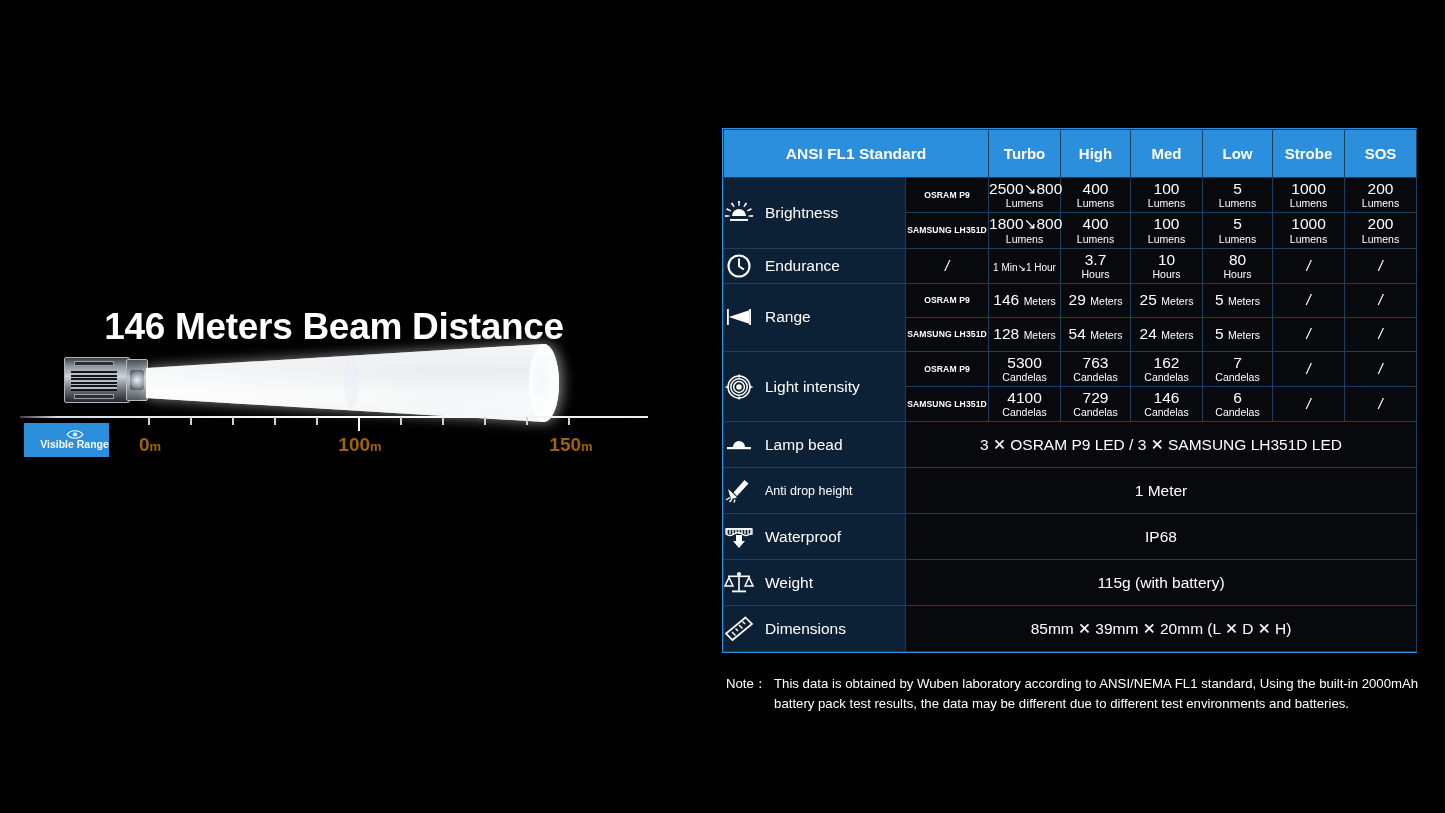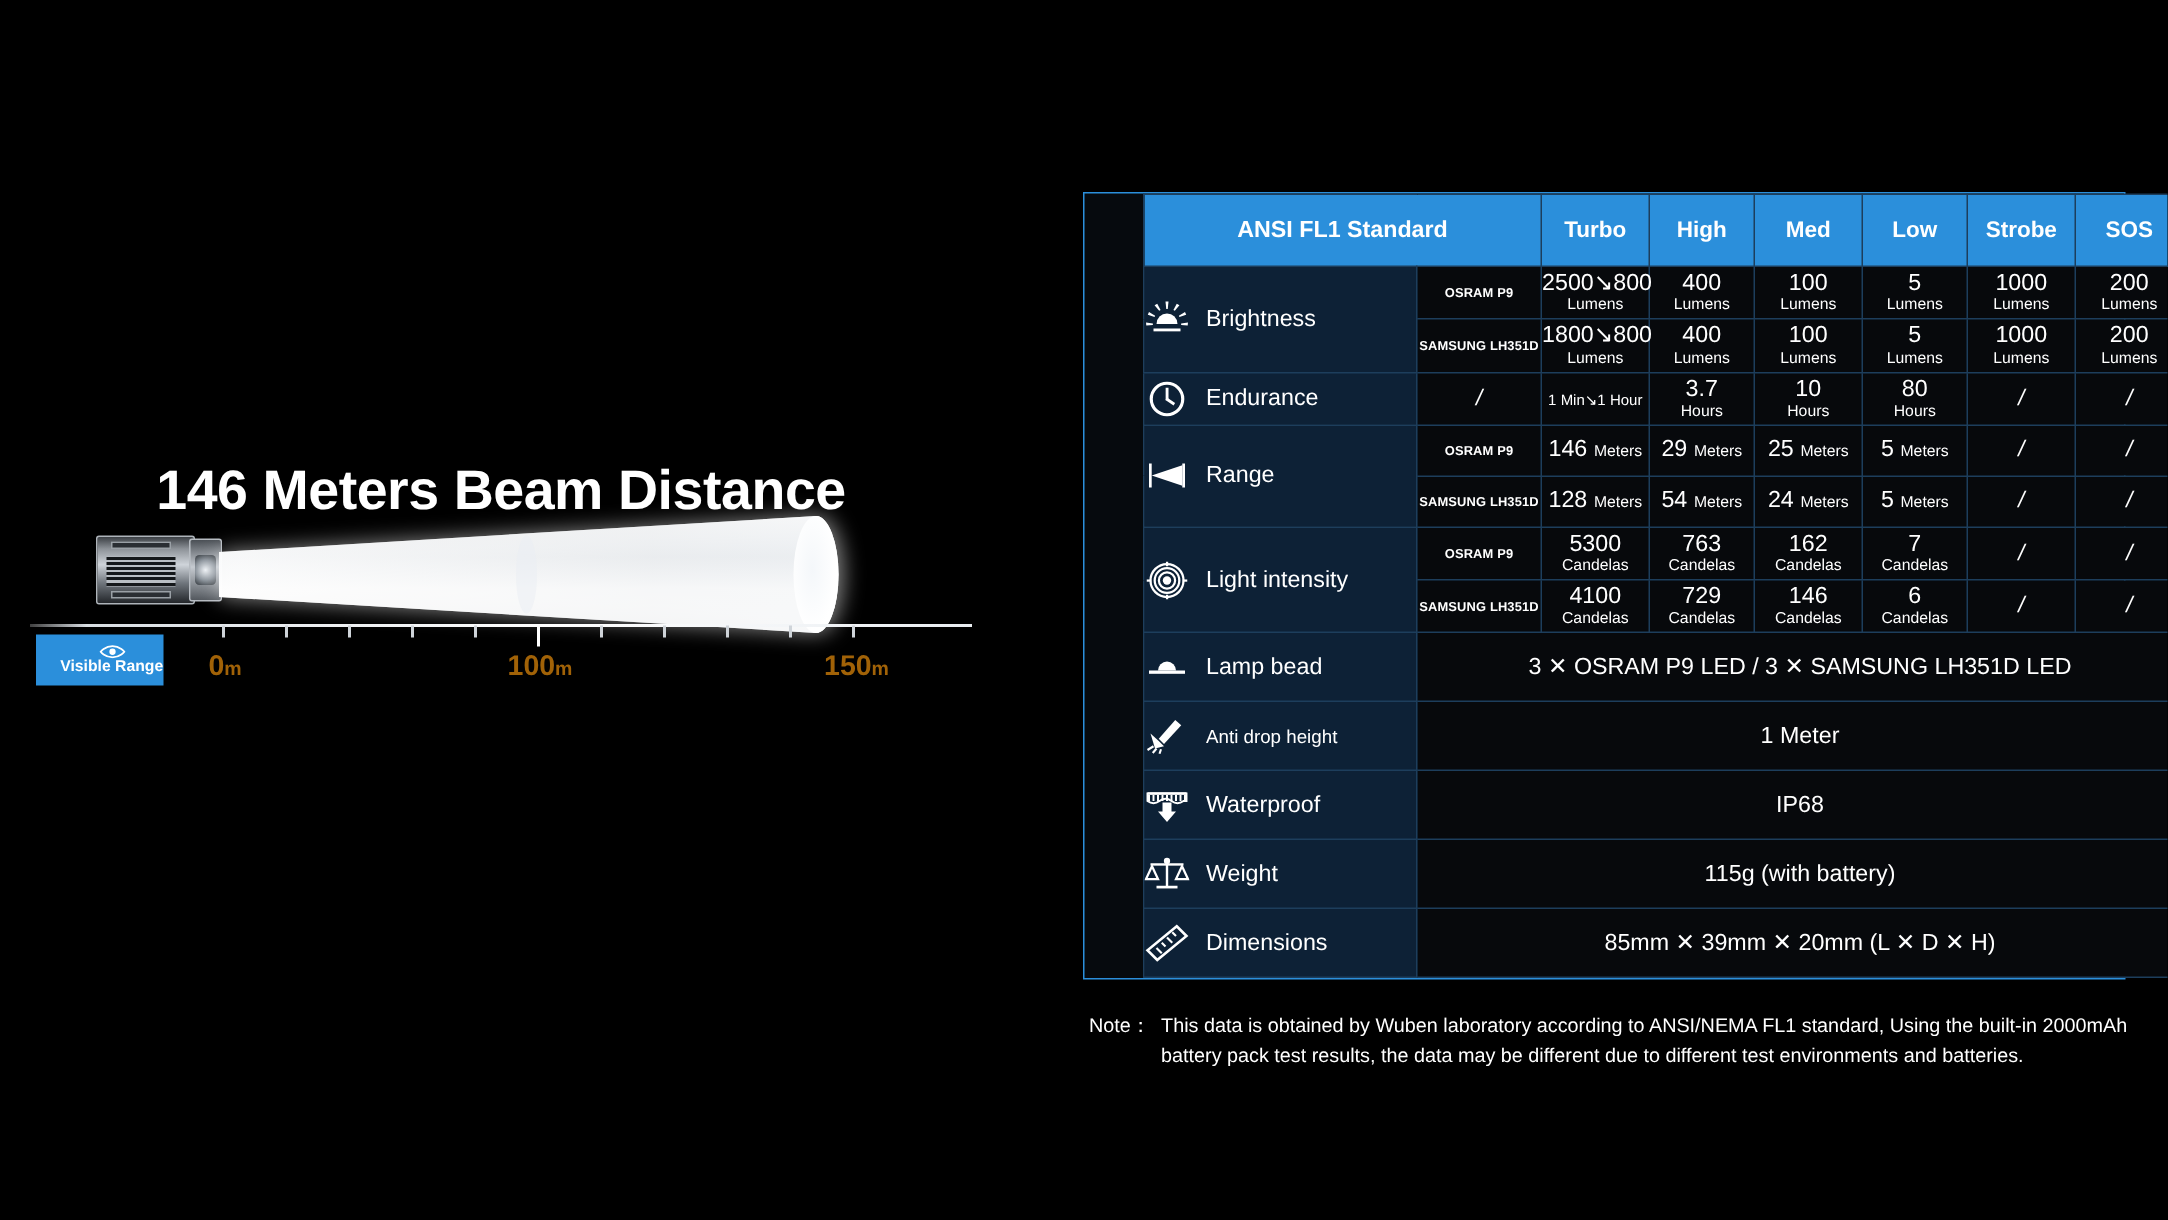--- a/index.html
+++ b/index.html
@@ -112,21 +112,20 @@
     display: flex; align-items: baseline; gap: 9px;
     letter-spacing: -0.2px;
   }
   .logo-x2 { display: block; }
 
   .table-wrap {
     position: absolute; left: 22px; top: 128px;
     width: 695px;
     border: 1px solid #2b8fdb;
     background: #060a0e;
-    padding-left: 39px;
   }
 
   table.spec {
     width: 100%;
     border-collapse: collapse;
     table-layout: fixed;
     color: #ffffff;
   }
   table.spec td, table.spec th {
     border: 1px solid #1d3e5c;

